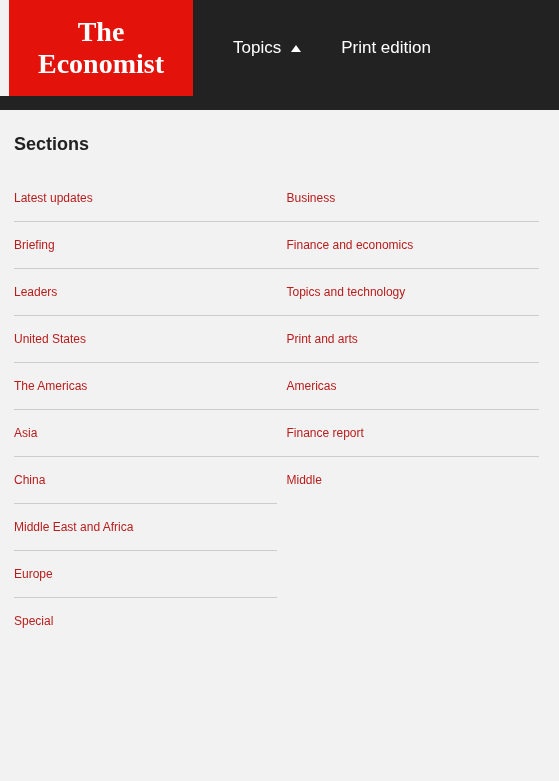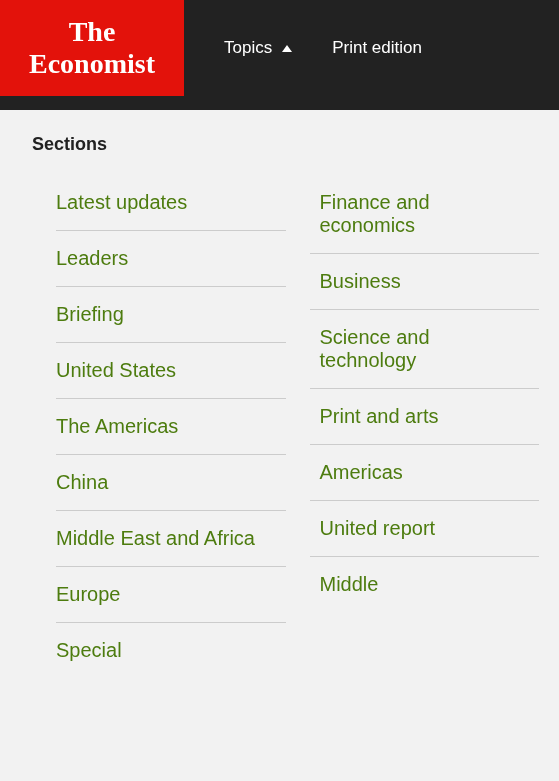--- a/index.html
+++ b/index.html
@@ -16,20 +16,21 @@
     }
 
     
     .header {
       display: flex;
       align-items: center;
       background: #1a1a2e;
       background: #222;
       height: 96px;
       padding: 0;
+      margin-left: 9px;
     }
 
     .logo-block {
       background: #e3120b;
       width: 184px;
       height: 96px;
       display: flex;
       align-items: center;
       justify-content: center;
       flex-shrink: 0;
@@ -87,45 +88,44 @@
       width: 0;
       height: 0;
       border-left: 14px solid transparent;
       border-right: 14px solid transparent;
       border-top: 14px solid #222;
     }
 
     
     .main-content {
       background: #f2f2f2;
-      padding: 24px 20px 20px 32px;
+      padding: 24px 20px 20px 14px;
     }
 
     .sections-title {
       font-family: Arial, sans-serif;
       font-size: 18px;
       font-weight: bold;
       color: #222;
       margin-bottom: 20px;
     }
 
     .sections-grid {
       display: grid;
       grid-template-columns: 1fr 1fr;
       gap: 0;
     }
 
     .section-item {
       padding: 16px 10px 16px 0;
       border-bottom: 1px solid #ccc;
       font-family: Arial, sans-serif;
-      font-size: 20px;
-      color: #4d7c0f;
+      font-size: 12px;
+      color: #b91c1c;
       cursor: pointer;
-      margin-left: 24px;
     }
 
     .section-item.right-col {
       padding-left: 10px;
       border-left: none;
     }
 
     
     .section-item.no-border {
       border-bottom: none;
@@ -156,33 +156,34 @@
   <div class="header-arrow"></div>
 </div>
 
 <main class="main-content">
   <h2 class="sections-title">Sections</h2>
 
   <div class="sections-grid">
 
     <div id="left-col">
         <div class="section-item">Latest updates</div>
+        <div class="section-item">Briefing</div>
         <div class="section-item">Leaders</div>
-        <div class="section-item">Briefing</div>
         <div class="section-item">United States</div>
         <div class="section-item">The Americas</div>
+        <div class="section-item">Asia</div>
         <div class="section-item">China</div>
         <div class="section-item">Middle East and Africa</div>
         <div class="section-item">Europe</div>
         <div class="section-item no-border">Special</div>
       </div>
 
     <div id="right-col">
+        <div class="section-item right-col">Business</div>
         <div class="section-item right-col">Finance and economics</div>
-        <div class="section-item right-col">Business</div>
-        <div class="section-item right-col">Science and technology</div>
+        <div class="section-item right-col">Topics and technology</div>
         <div class="section-item right-col">Print and arts</div>
         <div class="section-item right-col">Americas</div>
-        <div class="section-item right-col">United report</div>
+        <div class="section-item right-col">Finance report</div>
         <div class="section-item right-col no-border">Middle</div>
       </div>
   </div>
 </main>
 
 </body></html>

